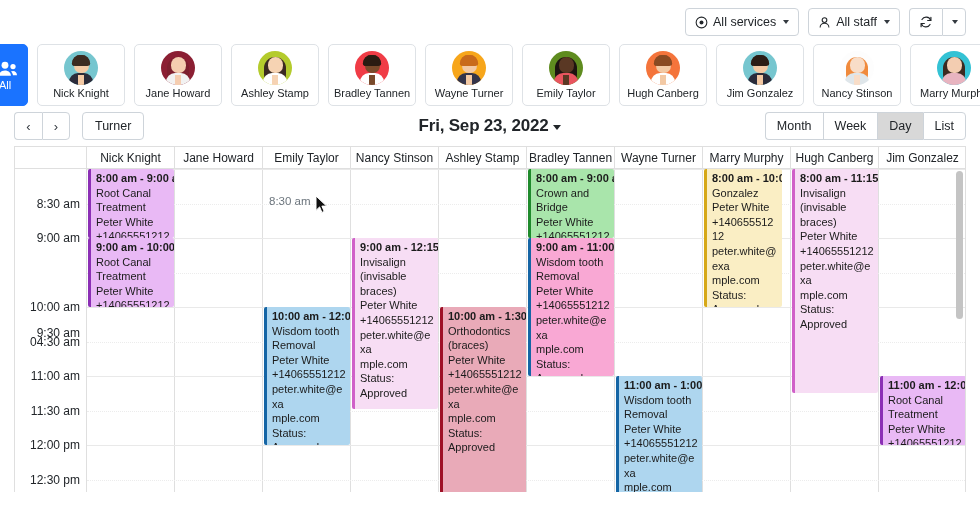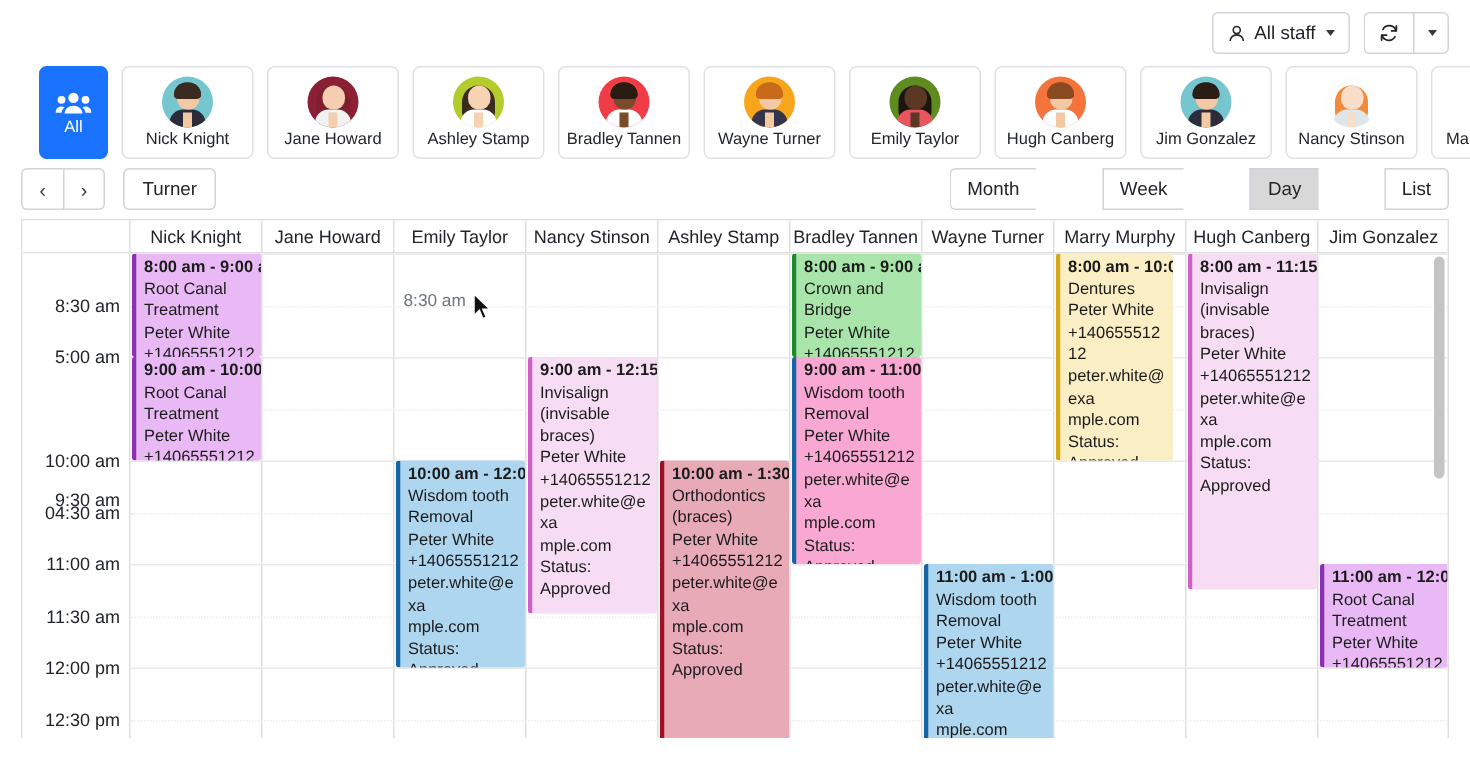--- a/index.html
+++ b/index.html
@@ -51,20 +51,21 @@
   }
   .icon-svg { display: block; }
 
   
   .staffstrip {
     display: flex;
     gap: 9px;
     padding: 0 26px;
     height: 62px;
     align-items: stretch;
+    justify-content: center;
   }
   .staffcard {
     width: 88px;
     border: 1px solid #dee2e6;
     border-radius: 5px;
     background: #fff;
     display: flex;
     flex-direction: column;
     align-items: center;
     justify-content: center;
@@ -168,21 +169,20 @@
     border-right: 4px solid transparent;
     border-top: 5px solid #212529;
     margin-left: 5px;
     position: relative;
     top: 1px;
   }
   .viewgroup {
     margin-left: auto;
     display: flex;
     z-index: 2;
-    gap: 44px;
   }
   .viewbtn {
     height: 28px;
     padding: 0 11px;
     border: 1px solid #ced4da;
     border-right: none;
     background: #fff;
     font-size: 12.5px;
     display: flex; align-items: center;
     cursor: pointer;
@@ -296,20 +296,30 @@
     border-radius: 4px;
     z-index: 6;
     cursor: pointer;
   }
 </style>
 </head>
 <body>
 
 <div class="topbar">
 
+  <div class="btn">
+    <span>
+      <svg class="icon-svg" width="13" height="13" viewBox="0 0 16 16">
+        <circle cx="8" cy="8" r="6.6" fill="none" stroke="#212529" stroke-width="1.3"></circle>
+        <circle cx="8" cy="8" r="2.4" fill="#212529"></circle>
+      </svg>
+    </span>
+    <span>All services</span>
+    <span class="caret"></span>
+  </div>
 
   <div class="btn">
     <span>
       <svg class="icon-svg" width="13" height="13" viewBox="0 0 16 16">
         <circle cx="8" cy="5" r="2.9" fill="none" stroke="#212529" stroke-width="1.3"></circle>
         <path d="M2.6 14c0-3 2.4-5.1 5.4-5.1S13.4 11 13.4 14" fill="none" stroke="#212529" stroke-width="1.3"></path>
       </svg>
     </span>
     <span>All staff</span>
     <span class="caret"></span>
@@ -434,40 +444,43 @@
       </div></div>
 </div>
 
 <div class="navbar">
   <div class="arrowgroup">
     <div class="arrowbtn">‹</div>
     <div class="arrowbtn">›</div>
   </div>
   <div class="todaybtn">Turner</div>
 
+  <div class="datetitle">
+    <span>Fri, Sep 23, 2022</span><span class="dcaret"></span>
+  </div>
 
   <div class="viewgroup" id="viewgroup">
       <div class="viewbtn">Month</div>
       <div class="viewbtn">Week</div>
       <div class="viewbtn active">Day</div>
       <div class="viewbtn">List</div>
     </div>
 </div>
 
 <div class="calwrap">
 
   <div class="colheader">
     <div class="gutter"></div>
     <div id="colheaders" style="display:contents"><div class="hcell">Nick Knight</div><div class="hcell">Jane Howard</div><div class="hcell">Emily Taylor</div><div class="hcell">Nancy Stinson</div><div class="hcell">Ashley Stamp</div><div class="hcell">Bradley Tannen</div><div class="hcell">Wayne Turner</div><div class="hcell">Marry Murphy</div><div class="hcell">Hugh Canberg</div><div class="hcell">Jim Gonzalez</div></div>
   </div>
 
   <div class="gridbody">
     <div class="gutter-col" id="guttercol">
         <div class="timelabel" style="top: 34.5px;">8:30 am</div>
-        <div class="timelabel" style="top: 69px;">5:00 am</div>
+        <div class="timelabel" style="top: 69px;">9:00 am</div>
         <div class="timelabel" style="top: 120px; margin-top: 44px;">9:30 am</div>
         <div class="timelabel" style="top: 138px;">10:00 am</div>
         <div class="timelabel" style="top: 172.5px;">04:30 am</div>
         <div class="timelabel" style="top: 207px;">11:00 am</div>
         <div class="timelabel" style="top: 241.5px;">11:30 am</div>
         <div class="timelabel" style="top: 276px;">12:00 pm</div>
         <div class="timelabel" style="top: 310.5px;">12:30 pm</div>
       </div>
     <div class="daycols" id="daycols">
         <div class="daycol" style="left: 0px;"></div>
@@ -560,21 +573,21 @@
           <div class="etime">11:00 am - 1:00</div>
           <div class="eline">Wisdom tooth</div>
           <div class="eline">Removal</div>
           <div class="eline">Peter White</div>
           <div class="eline">+14065551212</div>
           <div class="eline">peter.white@exa</div>
           <div class="eline">mple.com</div>
         </div>
         <div class="event" style="left: 617px; width: 78px; top: 0px; height: 138px; background: rgb(250, 238, 196); border-left: 3px solid rgb(214, 168, 23);">
           <div class="etime">8:00 am - 10:00</div>
-          <div class="eline">Dentures</div>
+          <div class="eline">Gonzalez</div>
           <div class="eline">Peter White</div>
           <div class="eline">+14065551212</div>
           <div class="eline">peter.white@exa</div>
           <div class="eline">mple.com</div>
           <div class="eline">Status:</div>
           <div class="eline">Approved</div>
         </div>
         <div class="event" style="left: 705px; width: 86px; top: 0px; height: 224px; background: rgb(247, 221, 244); border-left: 3px solid rgb(208, 96, 200);">
           <div class="etime">8:00 am - 11:15</div>
           <div class="eline">Invisalign</div>

